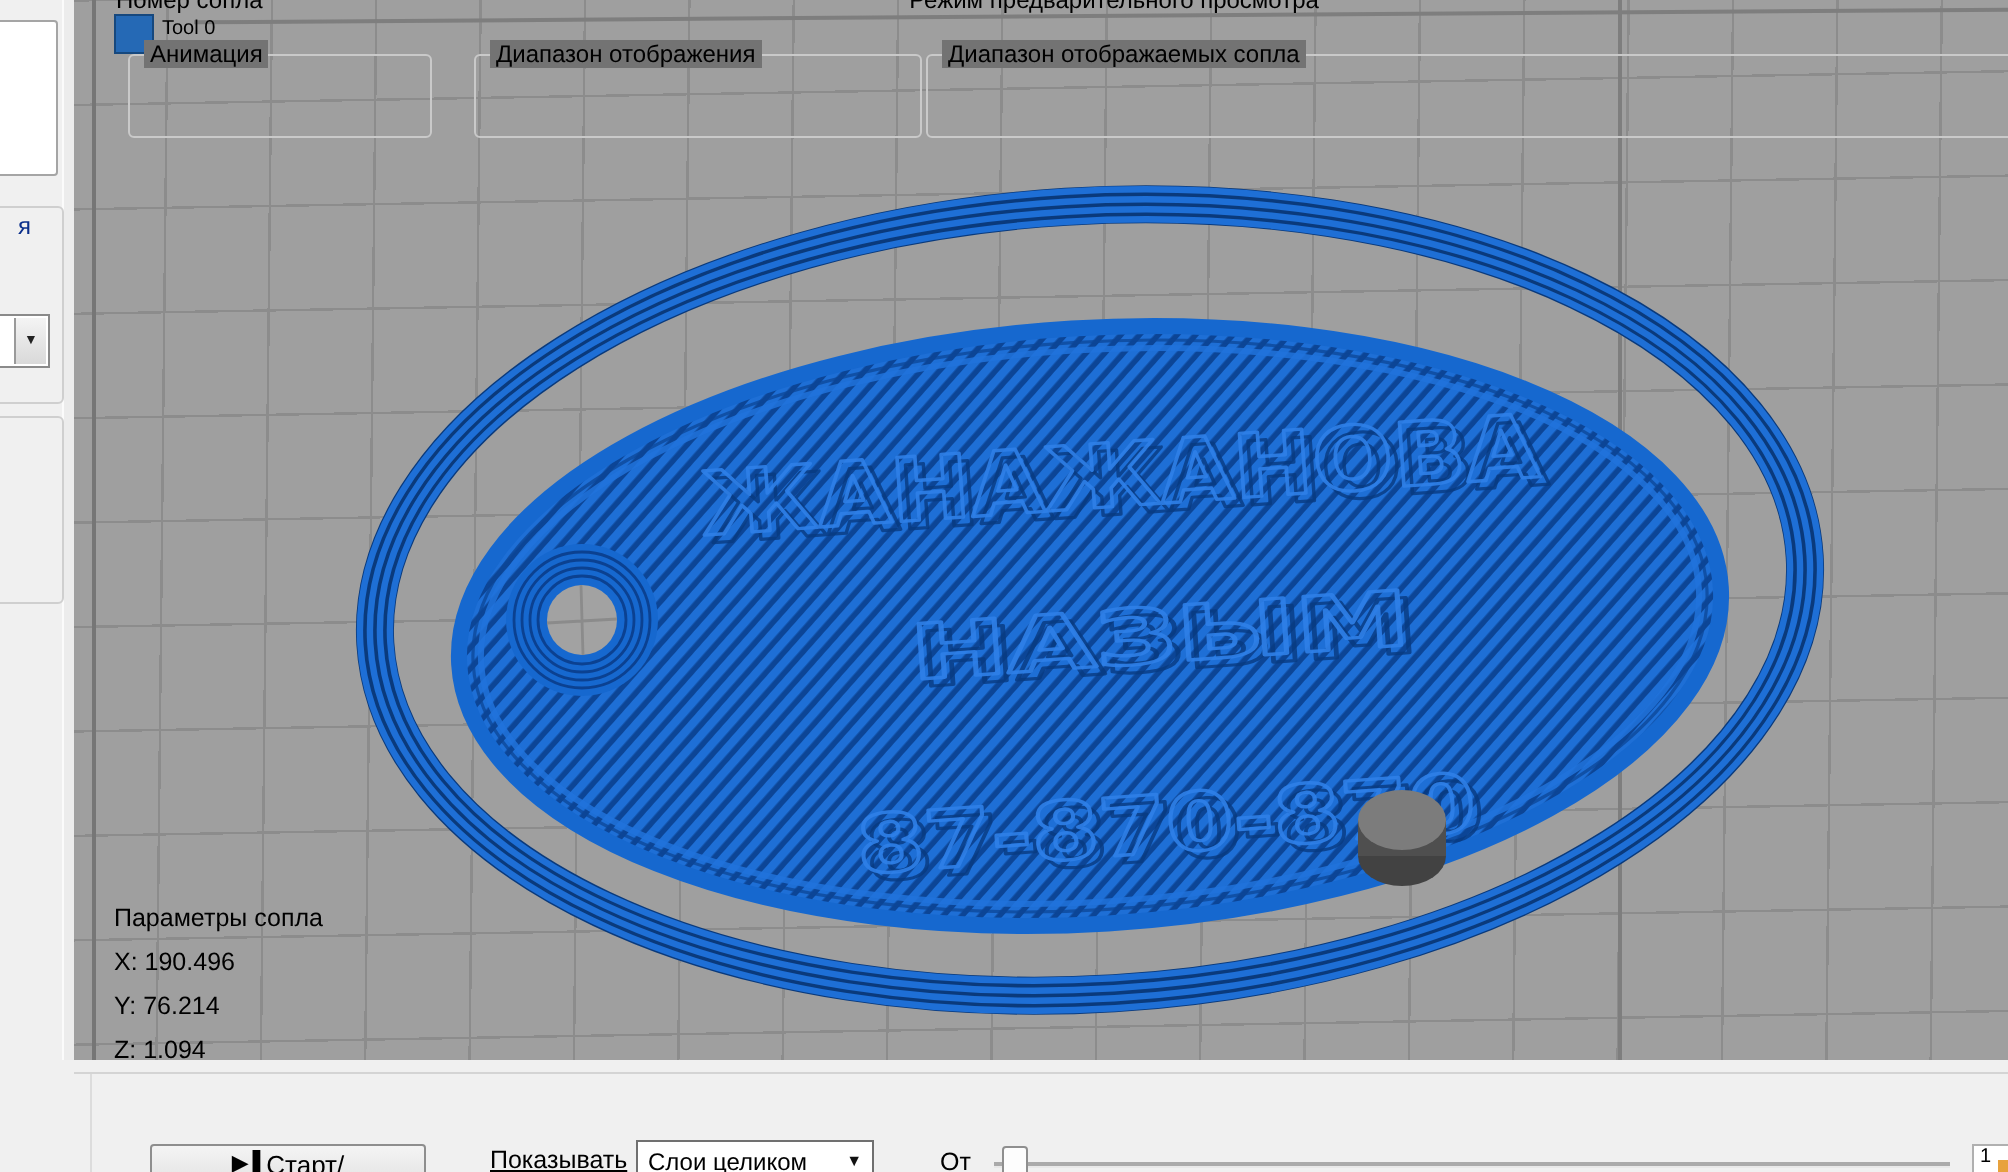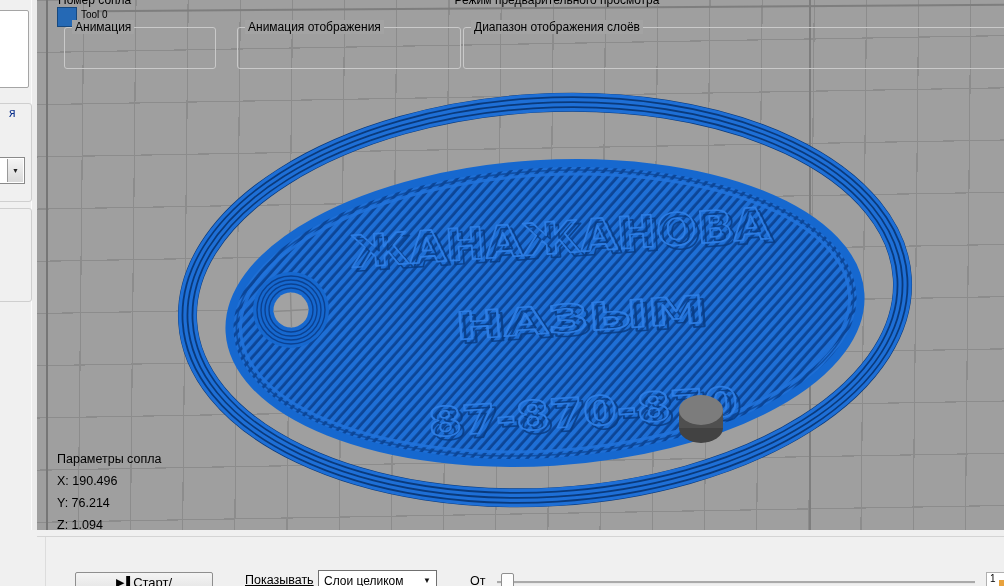--- a/index.html
+++ b/index.html
@@ -38,21 +38,21 @@
   #mode-label{left:405px;top:-7px;width:230px;text-align:center;}
   #legend-swatch{left:20px;top:7px;width:18px;height:18px;background:#2569b5;border:1px solid #16487e;}
   #legend-tool{left:44px;top:9px;font-size:10px;}
   #nozzle-pos{left:20px;top:448px;font-size:12.5px;line-height:22px;}
 
   
   #bottom{left:0;top:530px;width:1004px;height:56px;background:#f0f0f0;}
   .bp-divider{left:37px;top:6px;width:967px;height:1px;background:#d4d4d4;}
   .bp-split{left:45px;top:7px;width:1px;height:49px;background:#dcdcdc;}
   .groupbox{position:absolute;top:27px;height:40px;border:1px solid #c9c9c9;border-radius:3px;}
-  .gb-title{position:absolute;top:-8px;left:7px;background:#a3a3a3;padding:0 3px;
+  .gb-title{position:absolute;top:-8px;left:7px;background:#737373;padding:0 3px;
             font-size:12px;white-space:nowrap;}
   #gb-anim{left:64px;width:150px;}
   #gb-disp{left:237px;width:222px;}
   #gb-range{left:463px;width:560px;}
 
   .win-btn{left:75px;top:572px;width:138px;height:22px;background:linear-gradient(#f4f4f4,#e2e2e2);
            border:1px solid #8e8e8e;border-radius:2px;display:flex;align-items:flex-start;
            justify-content:center;gap:5px;font-size:13px;padding-top:2px;box-sizing:border-box;}
   .pp-icon{font-size:11px;line-height:14px;letter-spacing:-2px;}
 
@@ -164,30 +164,30 @@
 
 <div class="groupbox" id="gb-anim">
   <span class="gb-title">Анимация</span>
 </div>
 <div class="abs win-btn">
   <span class="pp-icon">▶▐</span>
   <span>Старт/</span>
 </div>
 
 <div class="groupbox" id="gb-disp">
-  <span class="gb-title">Анимация отображения</span>
+  <span class="gb-title">Диапазон отображения</span>
 </div>
 <div class="lbl" id="show-label">Показывать</div>
 <div class="abs combo">
   <span>Слои целиком</span>
   <span class="arrow">▼</span>
 </div>
 
 <div class="groupbox" id="gb-range">
-  <span class="gb-title">Диапазон отображения слоёв</span>
+  <span class="gb-title">Диапазон отображаемых сопла</span>
 </div>
 <div class="lbl" id="from-label">От</div>
 <div class="abs slider">
   <div class="track"></div>
   <div class="thumb"></div>
 </div>
 <div class="abs spinbox">1</div>
 <div class="abs spin-flag"></div>
 
 </body></html>

